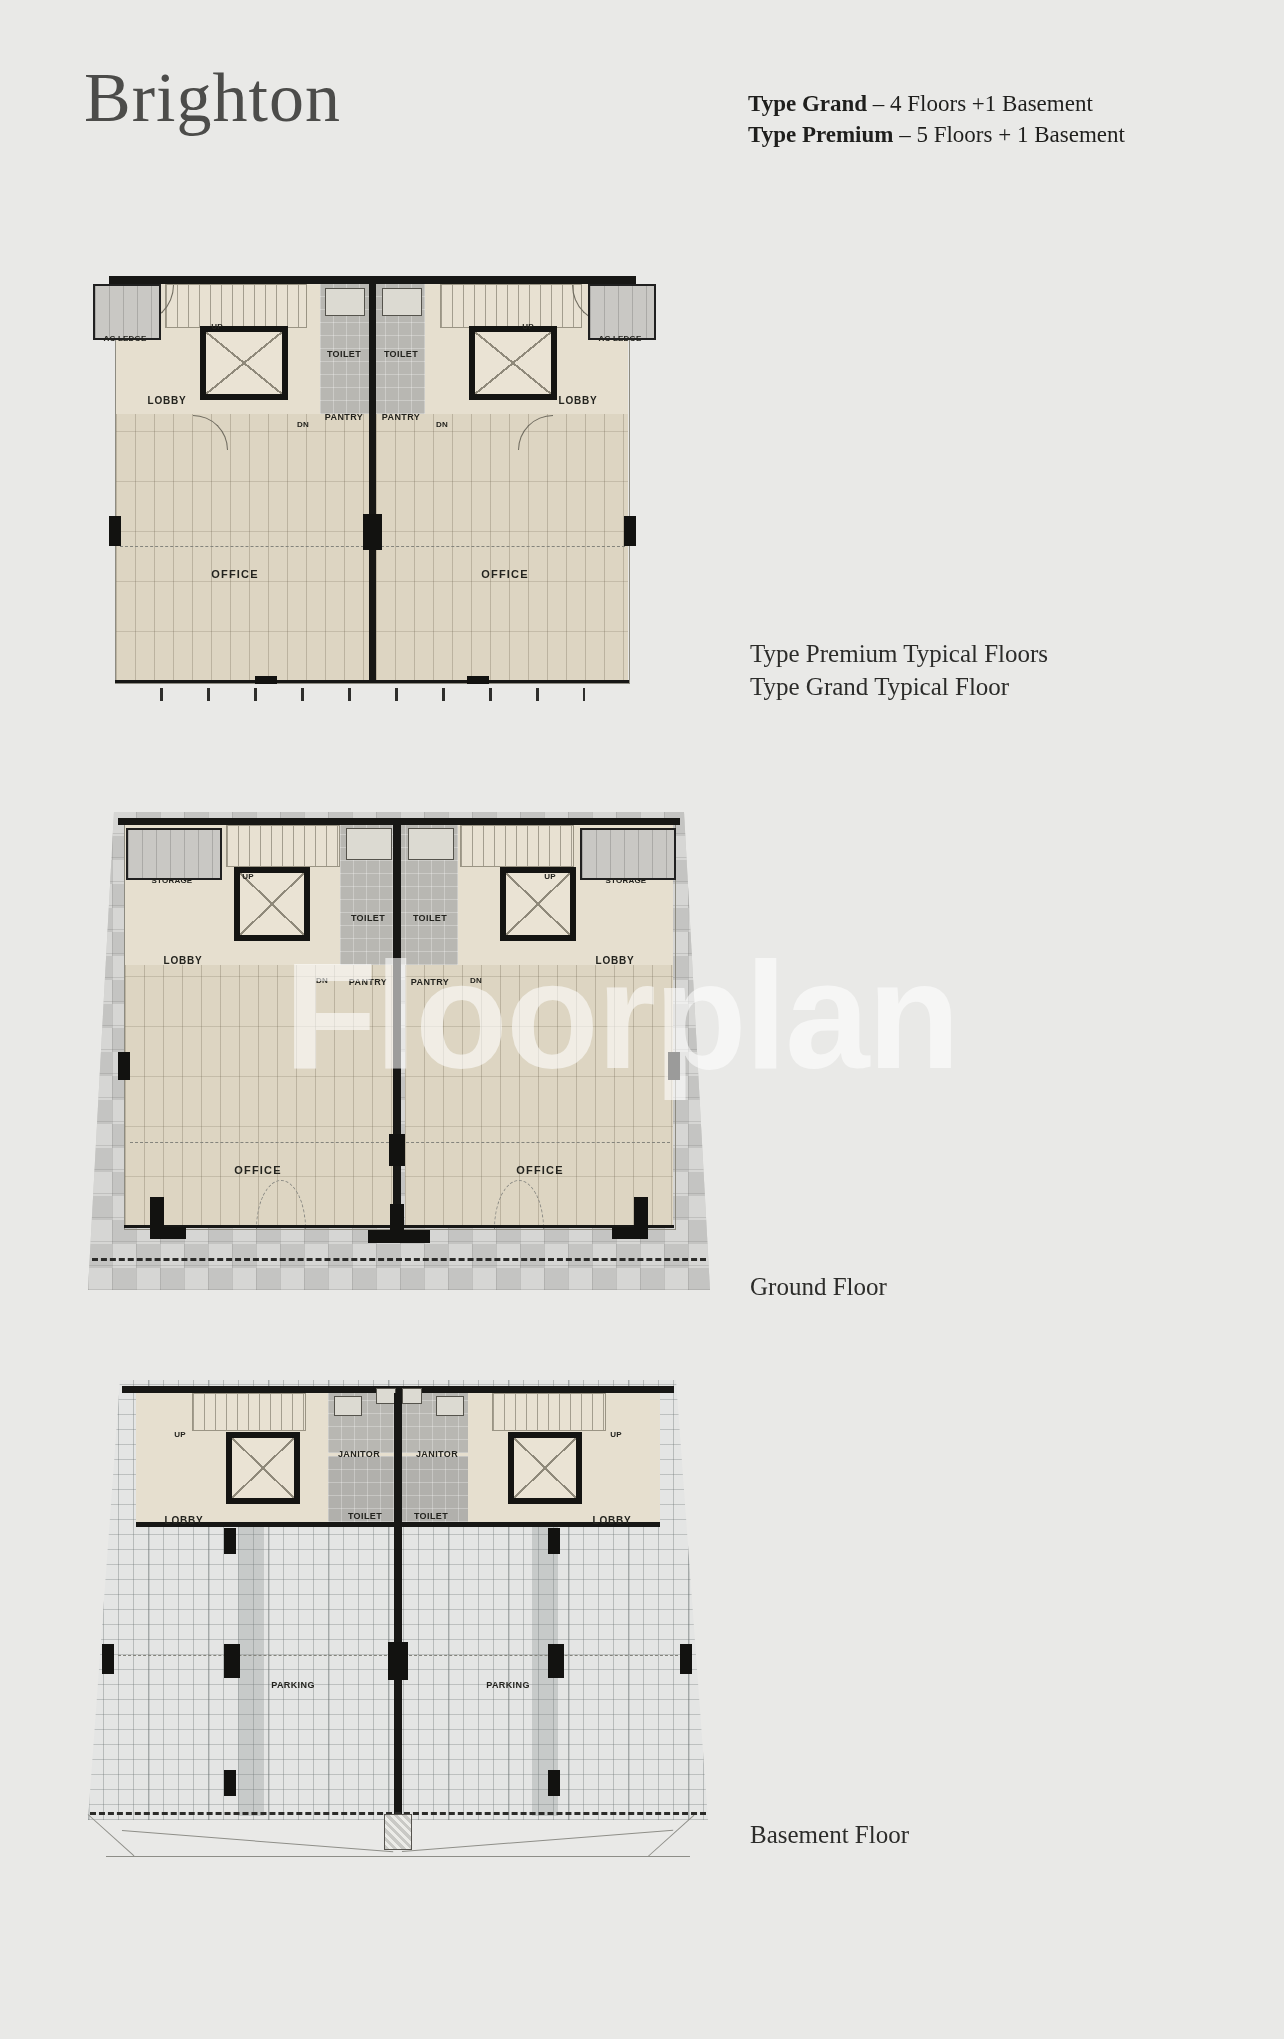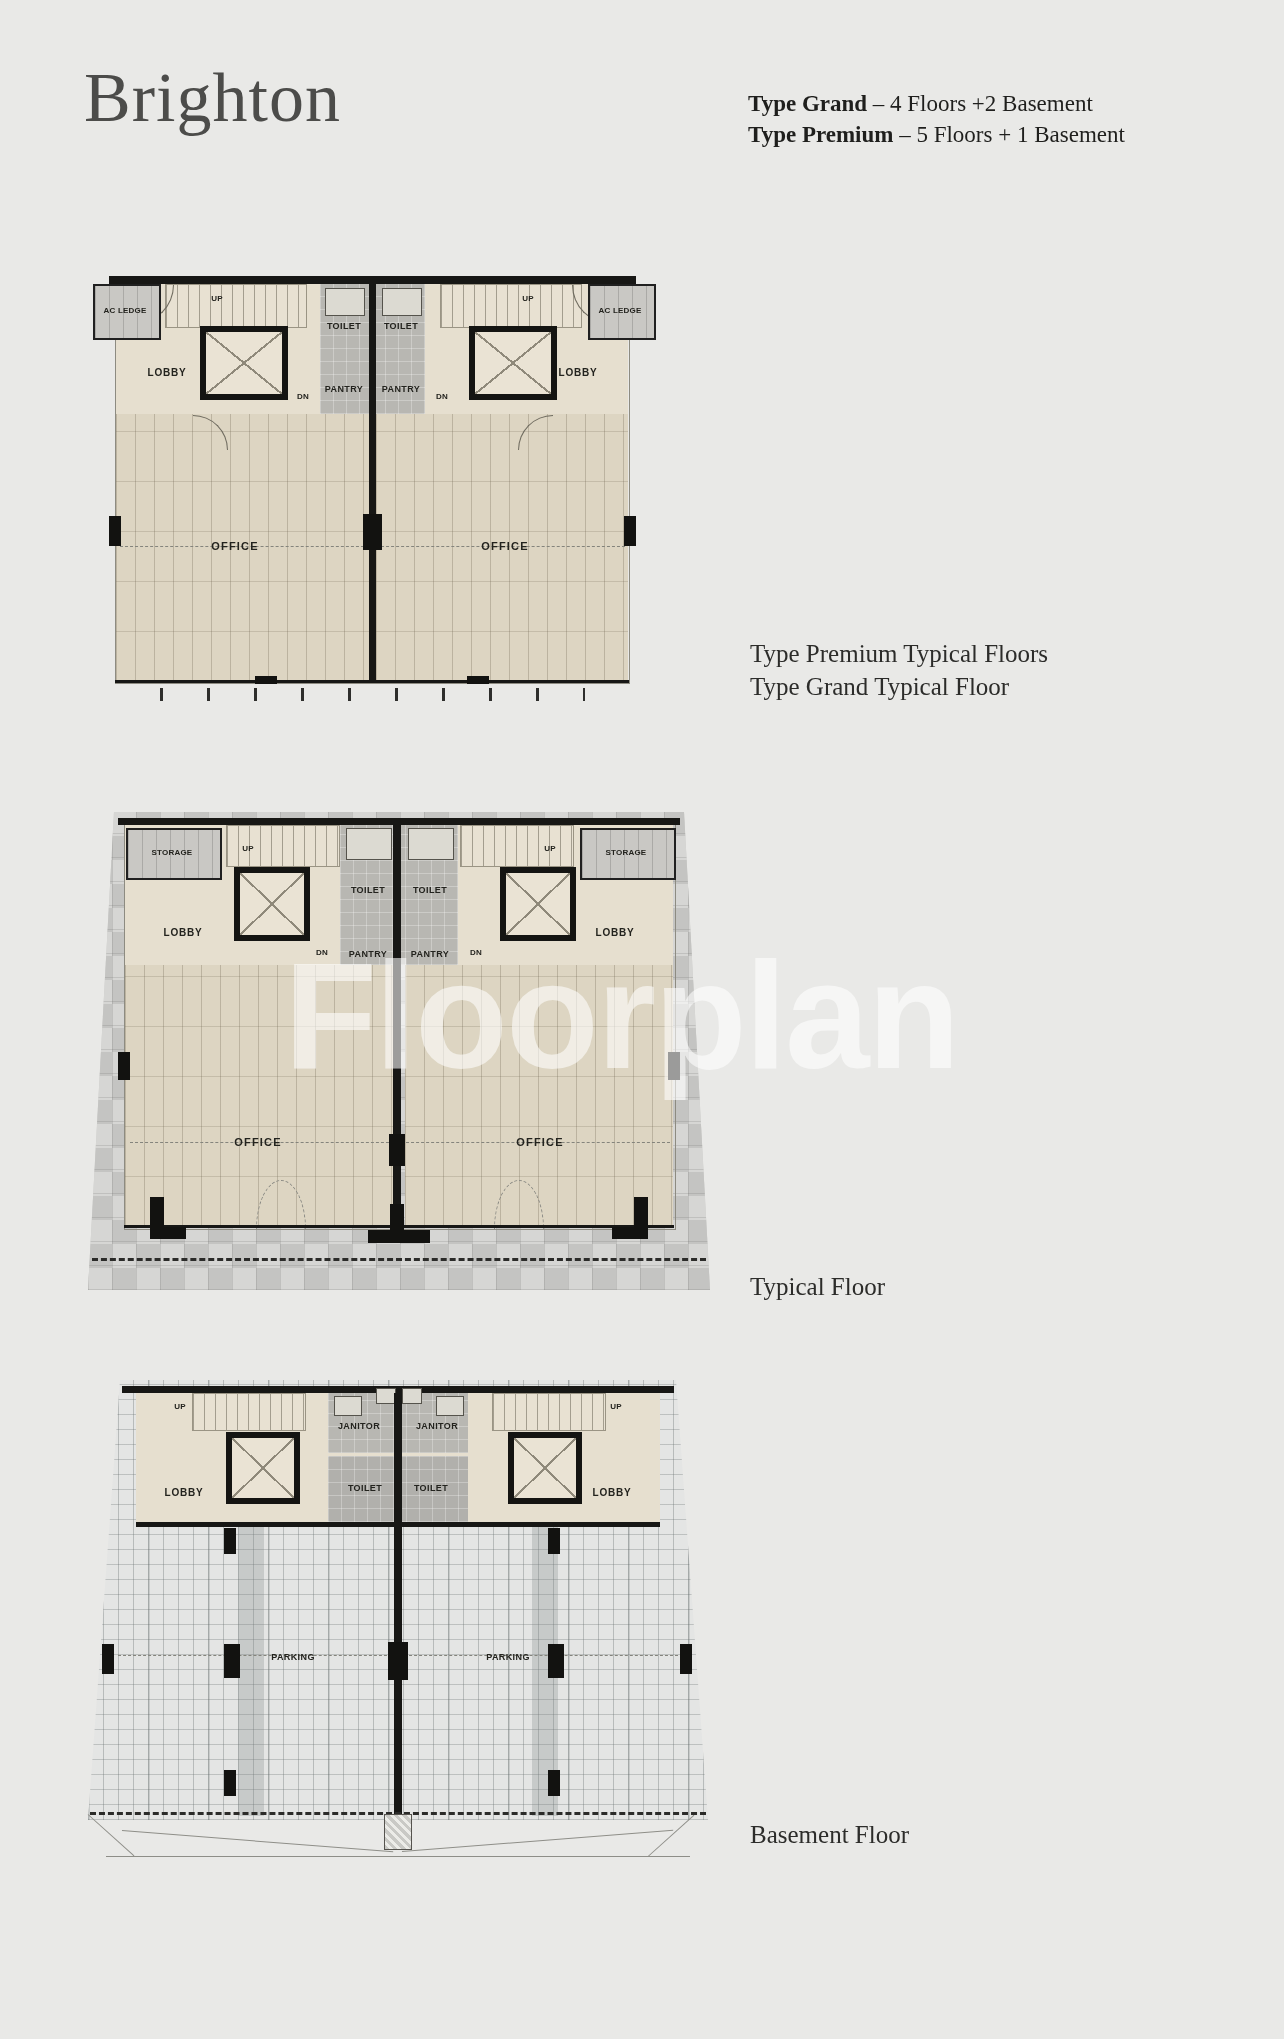--- a/index.html
+++ b/index.html
@@ -5,21 +5,21 @@
   html,body{margin:0;padding:0;}
   body{width:1284px;height:2039px;position:relative;background:#e9e9e7;
        font-family:"Liberation Sans",sans-serif;overflow:hidden;}
   .abs{position:absolute;}
   .page-title{font-family:"Liberation Serif",serif;font-size:70px;font-weight:400;
               color:#4c4c4a;letter-spacing:1px;}
   .spec{font-family:"Liberation Serif",serif;font-size:23px;line-height:31px;color:#1f1f1d;}
   .spec b{font-weight:700;}
   .caption{font-family:"Liberation Serif",serif;font-size:25px;line-height:33px;color:#2c2c2a;}
   .lbl{position:absolute;transform:translate(-50%,-50%);font-weight:700;font-size:10px;
-       letter-spacing:.8px;color:#23231e;white-space:nowrap;z-index:4;}
+       letter-spacing:.8px;color:#23231e;white-space:nowrap;z-index:4;margin-top:28px;}
   .lbl.s9{font-size:9px;letter-spacing:.4px;}
   .lbl.s8{font-size:8px;letter-spacing:.2px;}
   .lbl.s11{font-size:11px;letter-spacing:1.2px;text-align:center;}
   .lbl.wrap{white-space:normal;width:44px;text-align:center;line-height:9px;}
   .wall{position:absolute;background:#171715;z-index:3;}
   .thin{position:absolute;border:1px solid #8d8b81;z-index:2;}
   .col{position:absolute;background:#121210;z-index:4;}
   .coreband{position:absolute;background:#e6dfcf;z-index:1;}
   .office{position:absolute;z-index:1;background-color:#ddd5c2;
     background-image:repeating-linear-gradient(90deg,rgba(110,100,80,.30) 0 1px,transparent 1px 19px),
@@ -67,21 +67,21 @@
     background:repeating-linear-gradient(45deg,#c9c9c5 0 3px,#ecece8 3px 6px);}
   .wm{position:absolute;font-weight:700;font-size:152px;letter-spacing:-2px;z-index:6;
       color:rgba(255,255,255,.58);font-family:"Liberation Sans",sans-serif;white-space:nowrap;}
 </style>
 </head>
 <body>
 
 <div class="abs page-title" style="left:84px;top:58px;">Brighton</div>
 
 <div class="abs spec" style="left:748px;top:88px;">
-  <div><b>Type Grand</b><span> – 4 Floors +2 Basement</span></div>
+  <div><b>Type Grand</b><span> – 4 Floors +1 Basement</span></div>
   <div><b>Type Premium</b><span> – 5 Floors + 1 Basement</span></div>
 </div>
 
 <div class="abs" style="left:105px;top:268px;width:535px;height:452px;">
   <div class="thin" style="left:10px;top:14px;width:513px;height:400px;"></div>
   <div class="coreband" style="left:11px;top:16px;width:512px;height:130px;"></div>
   <div class="office" style="left:11px;top:146px;width:253px;height:268px;"></div>
   <div class="office" style="left:271px;top:146px;width:252px;height:268px;"></div>
   <div class="dashthin" style="left:15px;top:278px;width:505px;"></div>
   <div class="wall" style="left:4px;top:8px;width:527px;height:8px;"></div>
@@ -184,21 +184,21 @@
   <div class="col" style="left:302px;top:392px;width:14px;height:28px;"></div>
   <div class="col" style="left:280px;top:418px;width:62px;height:13px;"></div>
 
   <div class="swing" style="left:168px;top:368px;width:48px;height:48px;"></div>
   <div class="swing" style="left:406px;top:368px;width:48px;height:48px;"></div>
   <div class="dash" style="left:4px;top:446px;width:614px;"></div>
 </div>
 
 <div class="abs wm" style="left:284px;top:928px;">Floorplan</div>
 
-<div class="abs caption" style="left:750px;top:1270px;">Typical Floor</div>
+<div class="abs caption" style="left:750px;top:1270px;">Ground Floor</div>
 
 <div class="abs" style="left:88px;top:1362px;width:620px;height:500px;">
   <div class="park" style="left:0;top:18px;width:620px;height:440px;clip-path:polygon(32px 0,588px 0,620px 440px,0 440px);">
     <div class="strip" style="left:150px;top:6px;width:26px;height:430px;"></div>
     <div class="strip" style="left:444px;top:6px;width:26px;height:430px;"></div>
   </div>
   <div class="coreband" style="left:48px;top:31px;width:524px;height:132px;"></div>
   <div class="wall" style="left:34px;top:24px;width:552px;height:7px;"></div>
 
   <div class="stairs" style="left:104px;top:31px;width:112px;height:36px;"></div>

